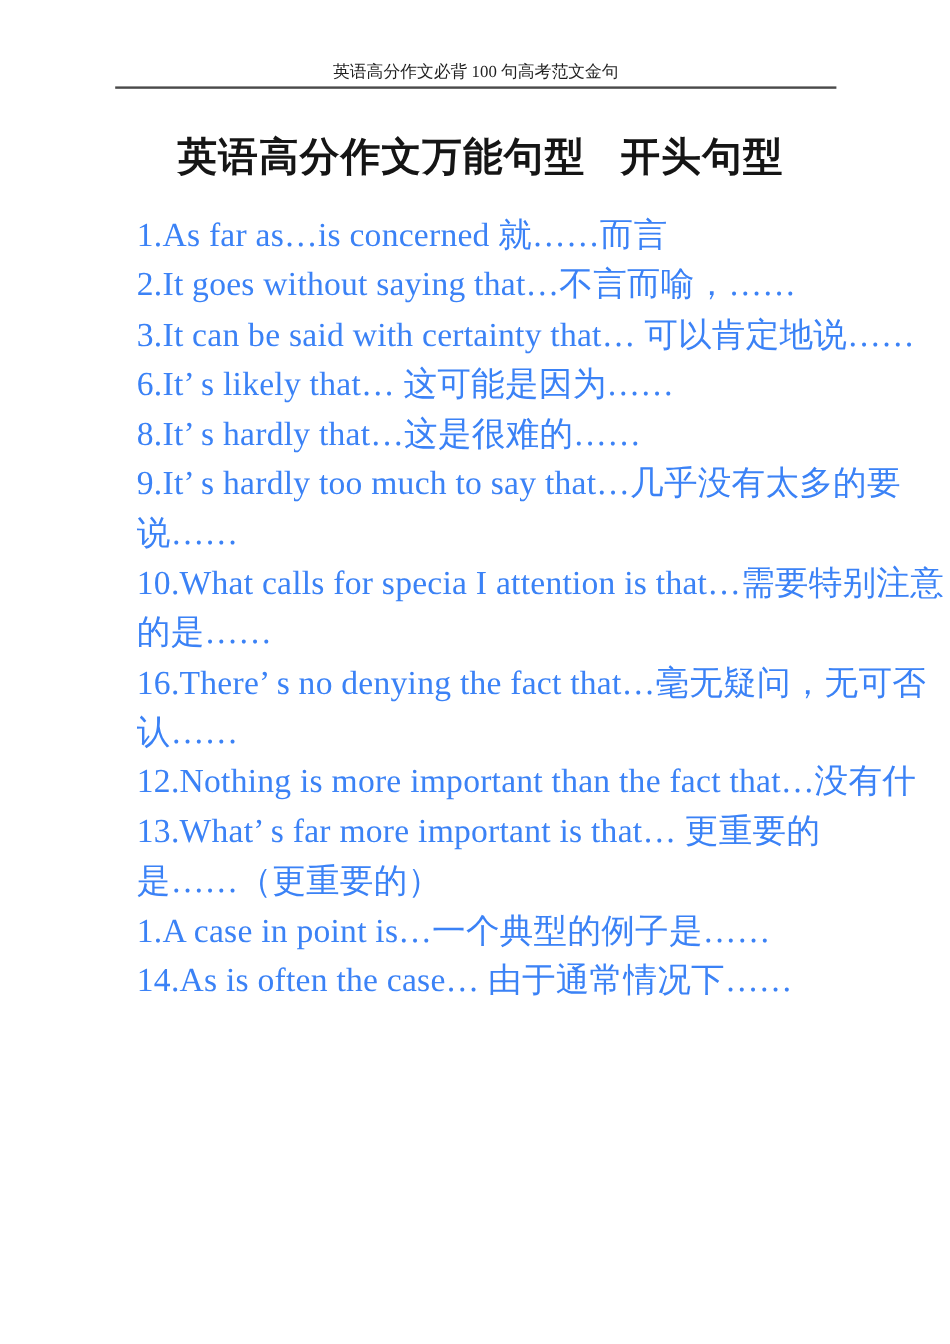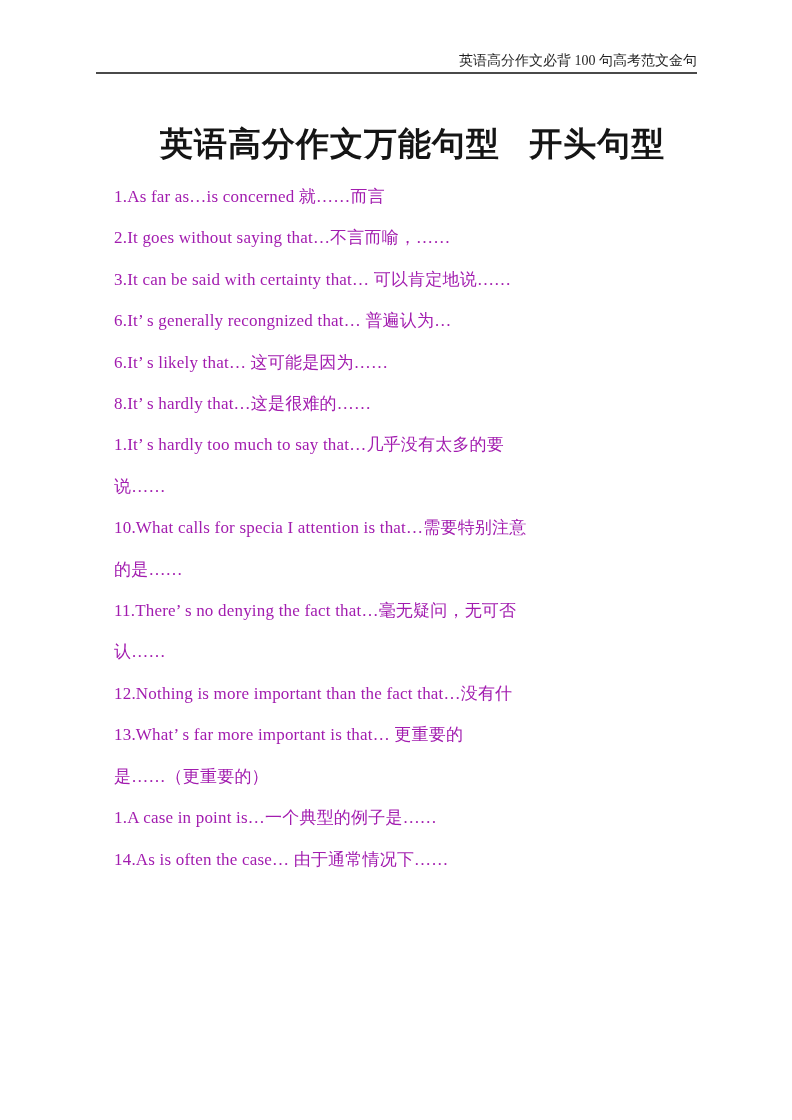--- a/index.html
+++ b/index.html
@@ -14,21 +14,21 @@
     background: #ffffff;
     font-family: "Liberation Serif", "DejaVu Serif", serif;
     color: #1b1b1b;
     overflow: hidden;
   }
   .header-text {
     position: absolute;
     top: 52px;
     left: 96px;
     width: 601px;
-    text-align: right;
+    text-align: center;
     font-size: 14px;
     line-height: 18px;
     color: #1f1f1f;
     white-space: pre;
   }
   .header-rule {
     position: absolute;
     top: 72px;
     left: 96px;
     width: 601px;
@@ -47,52 +47,51 @@
     letter-spacing: 1px;
     word-spacing: 20px;
     color: #151515;
     white-space: pre;
   }
   .body-lines {
     position: absolute;
     top: 176px;
     left: 114px;
     width: 575px;
-    font-size: 17px;
+    font-size: 28px;
     line-height: 41.4px;
-    color: #a21caf;
+    color: #3b82f6;
   }
   .body-line {
     white-space: pre;
     letter-spacing: 0.2px;
   }
 </style>
 </head>
 <body>
 
 <div class="page">
 
   <div class="header-text">英语高分作文必背 100 句高考范文金句</div>
 
   <div class="header-rule"></div>
 
-  <h1 class="doc-title" style="margin:16px;">英语高分作文万能句型 开头句型</h1>
+  <h1 class="doc-title" style="margin:4px;">英语高分作文万能句型 开头句型</h1>
 
   <div class="body-lines" id="sentence-list">
       <div class="body-line">1.As far as…is concerned 就……而言</div>
       <div class="body-line">2.It goes without saying that…不言而喻，……</div>
       <div class="body-line">3.It can be said with certainty that… 可以肯定地说……</div>
-      <div class="body-line">6.It’ s generally recongnized that… 普遍认为…</div>
       <div class="body-line">6.It’ s likely that… 这可能是因为……</div>
       <div class="body-line">8.It’ s hardly that…这是很难的……</div>
-      <div class="body-line">1.It’ s hardly too much to say that…几乎没有太多的要</div>
+      <div class="body-line">9.It’ s hardly too much to say that…几乎没有太多的要</div>
       <div class="body-line">说……</div>
       <div class="body-line">10.What calls for specia I attention is that…需要特别注意</div>
       <div class="body-line">的是……</div>
-      <div class="body-line">11.There’ s no denying the fact that…毫无疑问，无可否</div>
+      <div class="body-line">16.There’ s no denying the fact that…毫无疑问，无可否</div>
       <div class="body-line">认……</div>
       <div class="body-line">12.Nothing is more important than the fact that…没有什</div>
       <div class="body-line">13.What’ s far more important is that… 更重要的</div>
       <div class="body-line">是……（更重要的）</div>
       <div class="body-line">1.A case in point is…一个典型的例子是……</div>
       <div class="body-line">14.As is often the case… 由于通常情况下……</div>
     </div>
 
 </div>
 

